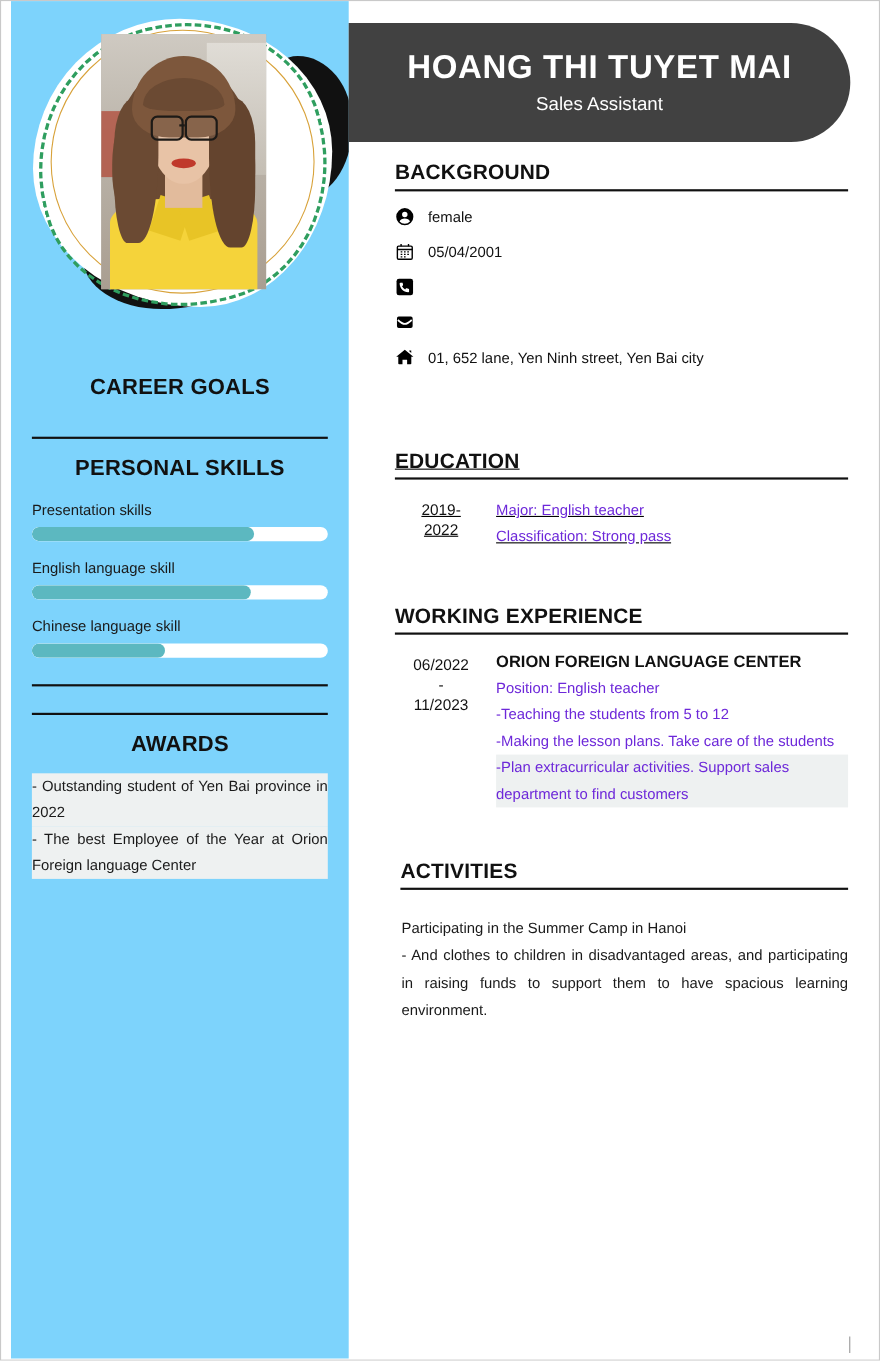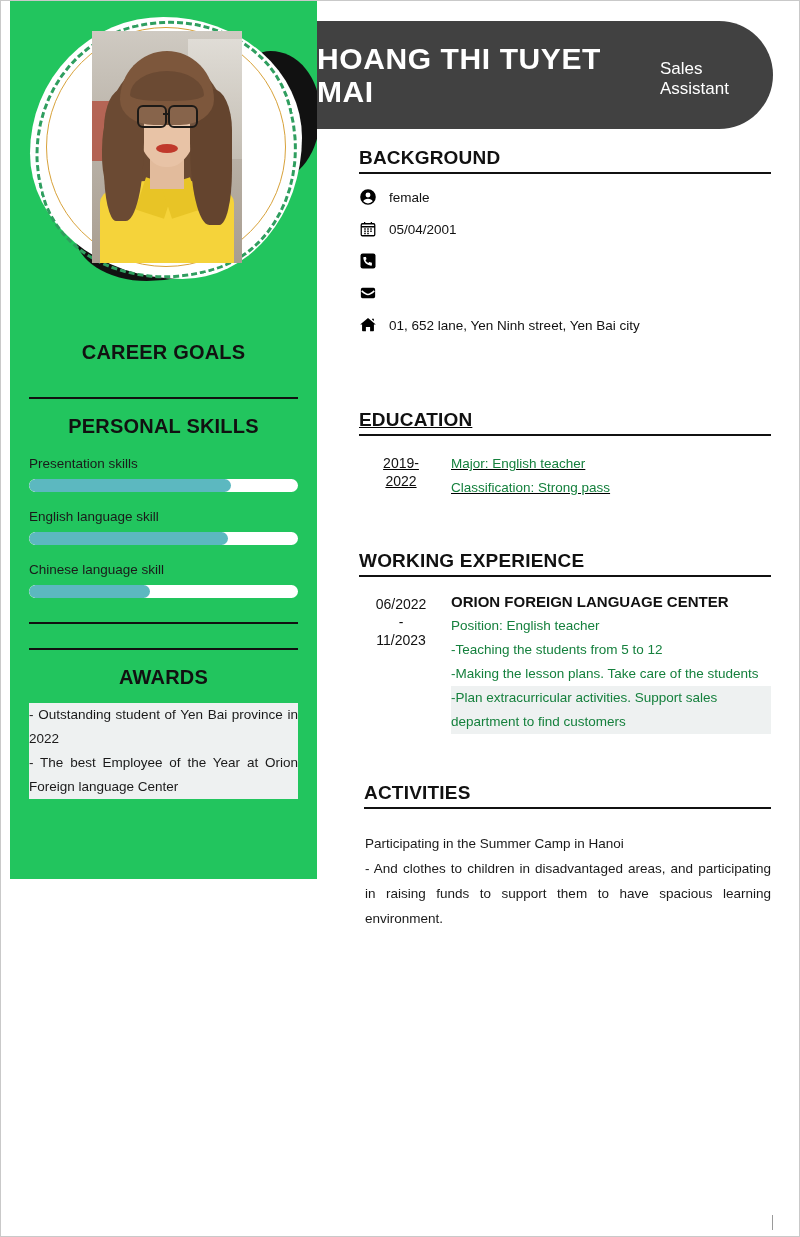--- a/index.html
+++ b/index.html
@@ -20,22 +20,22 @@
     box-sizing: border-box;
     border: 1px solid #c9c9c9;
   }
 
   
   .sidebar {
     position: absolute;
     left: 9px;
     top: 0px;
     width: 307px;
-    height: 878px;
-    background: #22c55e;
+    height: 1234px;
+    background: #7dd3fc;
     box-sizing: border-box;
   }
 
   
   .photo-wrap {
     position: relative;
     width: 307px;
     height: 290px;
     overflow: hidden;
   }
@@ -238,21 +238,21 @@
     left: 316px;
     top: 0;
     width: 474px;
   }
   .name-pill {
     margin: 20px 18px 0 0;
     height: 108px;
     background: #414141;
     border-radius: 0 62px 62px 0;
     display: flex;
-    flex-direction: row;
+    flex-direction: column;
     align-items: center;
     justify-content: center;
     color: #ffffff;
   }
   .name-pill h1 {
     margin: 0;
     font-size: 30px;
     font-weight: bold;
     letter-spacing: .6px;
     line-height: 1.1;
@@ -305,21 +305,21 @@
   }
   .entry-body { flex: 1; padding-left: 8px; }
   .entry-org {
     font-size: 15px;
     font-weight: bold;
     color: #111;
     margin: 0 0 4px 0;
   }
   .entry-line {
     font-size: 13.5px;
-    color: #15803d;
+    color: #6d28d9;
     line-height: 24px;
     margin: 0;
   }
   .act-p {
     font-size: 13.5px;
     color: #1a1a1a;
     line-height: 25px;
     margin: 0;
   }
   .act-just { text-align: justify; }

